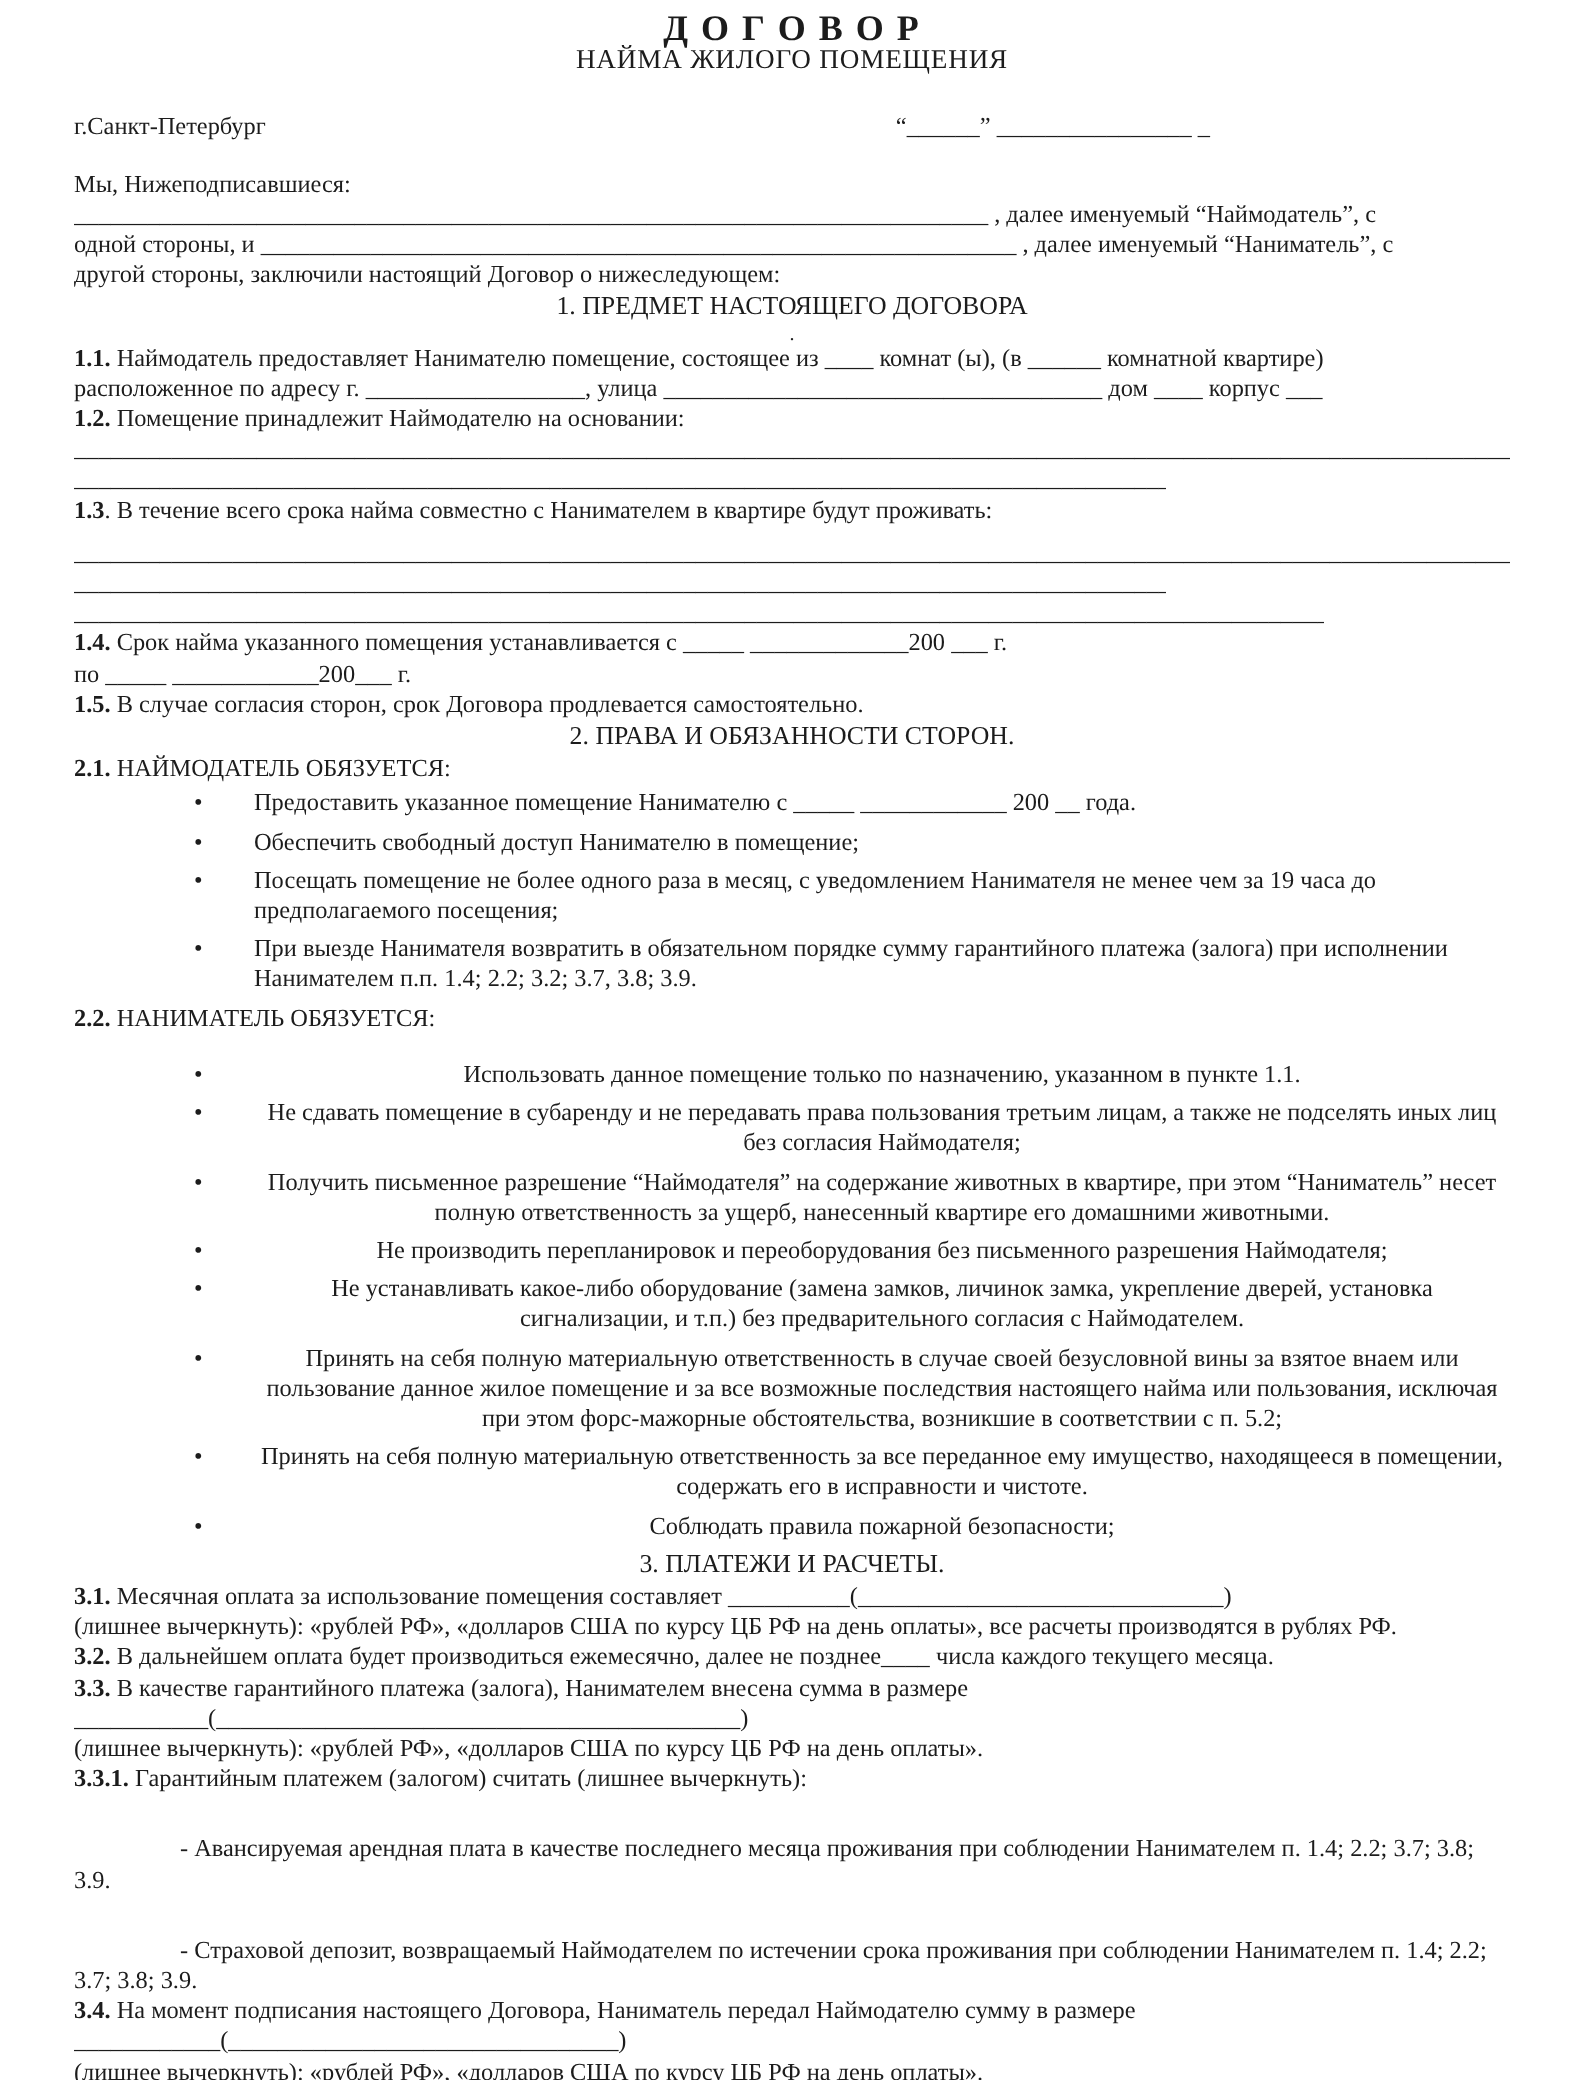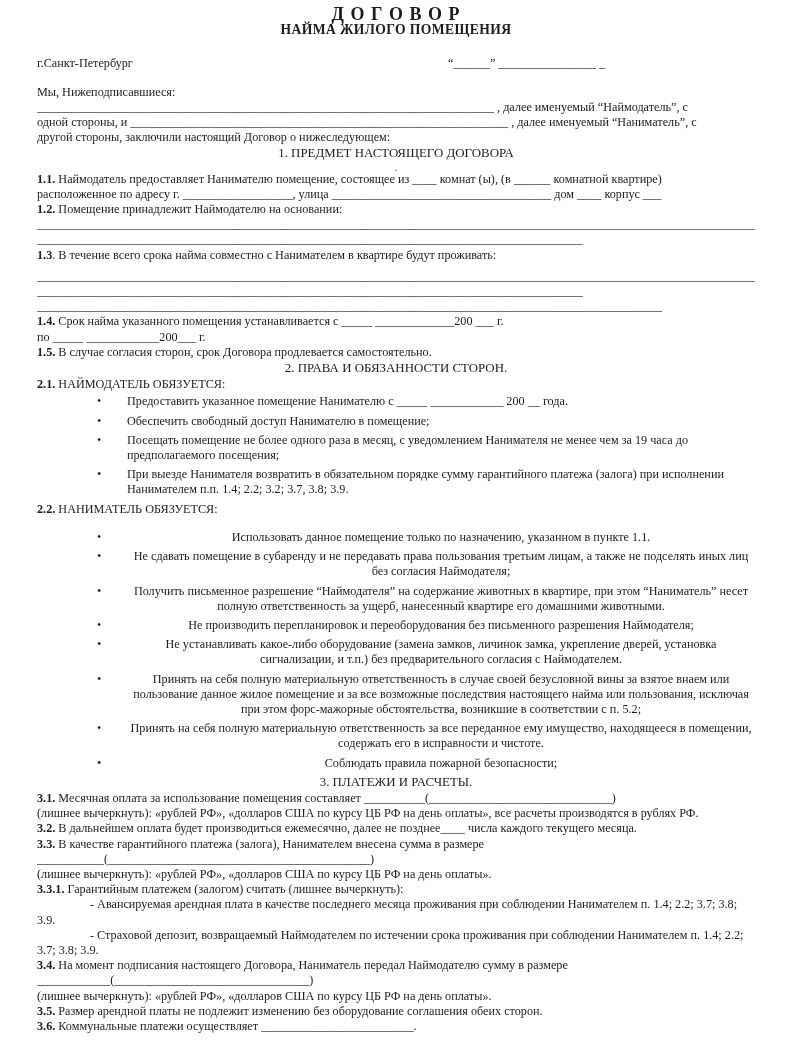--- a/index.html
+++ b/index.html
@@ -4,36 +4,36 @@
 <style>
   html,body{margin:0;padding:0;background:#ffffff;}
   .page{
     width:793px;min-height:1040px;box-sizing:border-box;
     padding:7px 38px 10px 37px;background:#ffffff;color:#1c1c1c;
     font-family:"Liberation Serif","DejaVu Serif",serif;
     font-size:12.2px;line-height:15.2px;overflow:hidden;
   }
   .center{text-align:center;}
   .title1{font-weight:bold;font-size:18px;letter-spacing:1px;}
-  .title2{font-weight:bold;font-size:13.6px;letter-spacing:.4px;}
+  .title2{font-weight:normal;font-size:13.6px;letter-spacing:.4px;}
   .cityrow{display:flex;margin-top:19px;}
   .cityrow .date{margin-left:auto;margin-right:150px;}
   .gap-sm{height:13px;}
   .gap-xs{height:6px;}
   .heading{font-weight:normal;font-size:12.9px;text-align:center;margin:1px 0;}
   .dotline{text-align:center;font-size:10px;line-height:9px;}
   .line{white-space:nowrap;overflow:hidden;}
   .blank{white-space:nowrap;overflow:hidden;}
   .w100{width:100%;} .w76{width:76%;} .w87{width:87%;}
   b.num{font-weight:bold;}
   ul.bullets{list-style:none;margin:2px 0 0 0;padding:0;}
   ul.bullets li{position:relative;padding-left:90px;margin-bottom:4px;}
   ul.bullets li::before{content:"\2022";position:absolute;left:60px;top:0;}
   ul.mt{margin-top:13px;text-align:center;}
-  .sub{ text-indent:53px;}
+  .sub{ text-indent:53px;margin-top:20px;}
   p,.para{margin:0;padding:0;}
 </style>
 </head>
 <body>
 
 <div class="page">
 
   <div class="center title1">Д О Г О В О Р</div>
   <div class="center title2">НАЙМА ЖИЛОГО ПОМЕЩЕНИЯ</div>
 

